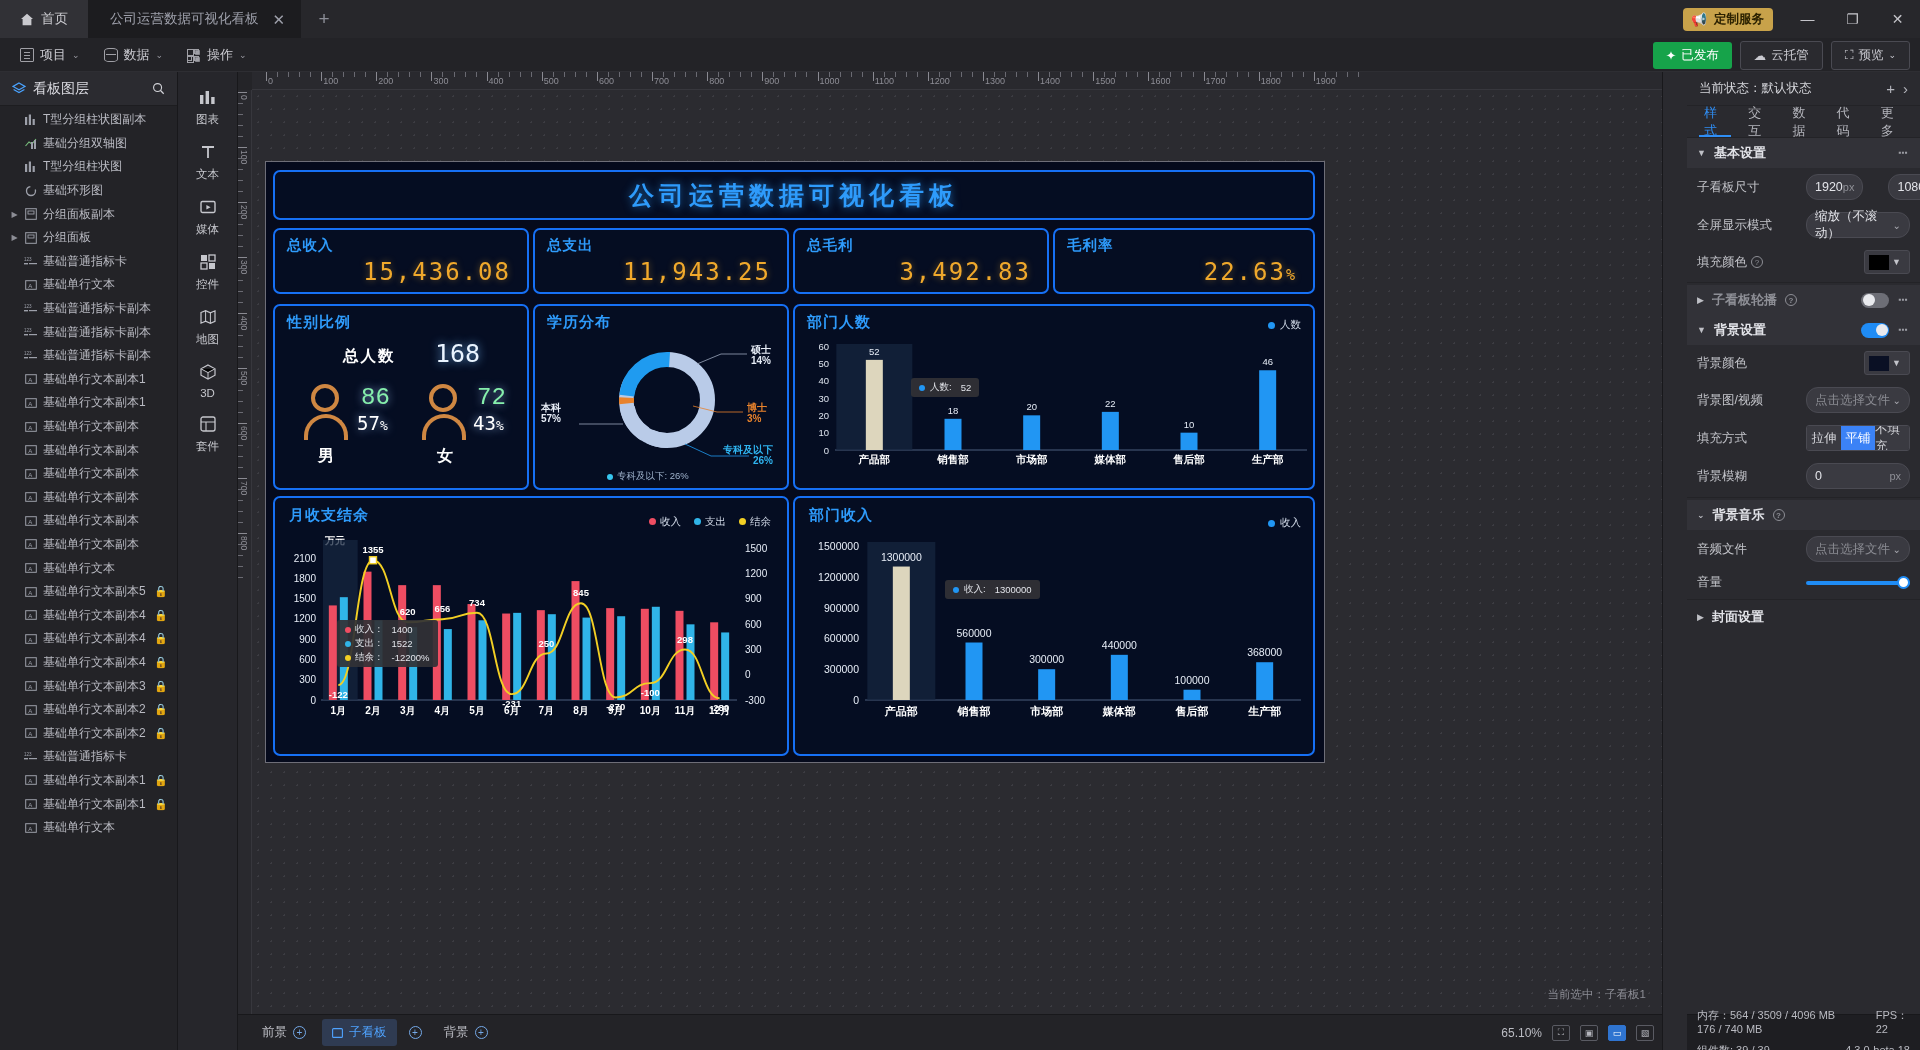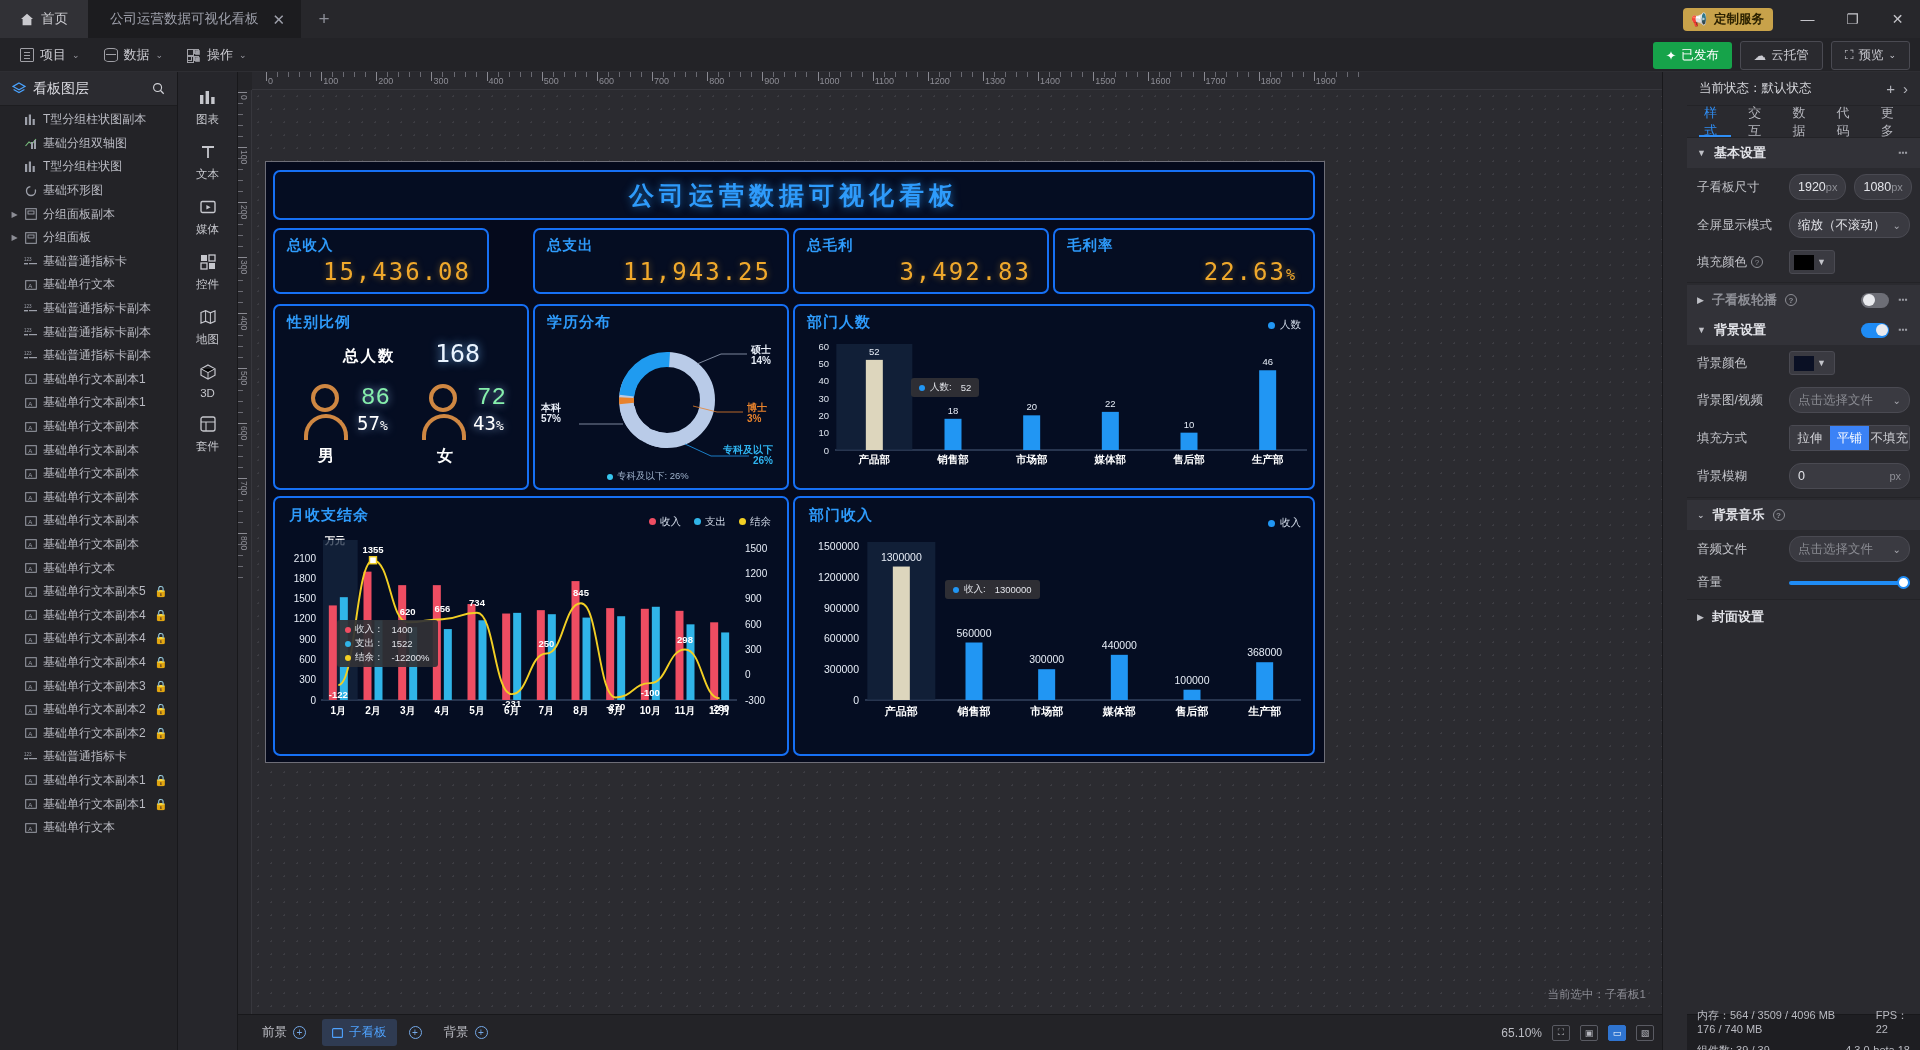--- a/index.html
+++ b/index.html
@@ -249,21 +249,21 @@
   .tab { padding: 0 11px; display:flex; align-items:center; font-size:13px; color:#b4b5bc;
      position: relative;}
   .tab.active { color: #2f8ef5; }
   .tab.active:after { content:""; position:absolute; left:6px; right:6px; bottom:0; height:2px; background:#2f8ef5;}
   .sec-head { height: 30px; display:flex; align-items:center; gap:8px; padding: 0 10px;
      font-size: 13px; color: #e2e3e8; font-weight: bold; background: #323238; }
   .sec-head .tri { font-size: 9px; color:#bfc0c6; }
   .sec-head .sp { flex:1; }
   .sec-head .dots { letter-spacing: 1px; color:#9b9ca3; font-size: 11px; writing-mode: vertical-rl;}
   .sec-head.disabled { color: #8e8f96; }
-  .prow { display:flex; align-items:center; padding: 6px 10px; gap: 8px; font-size: 12.5px;}
+  .prow { display:flex; align-items:center; padding: 6px 10px; gap: 25px; font-size: 12.5px; justify-content: space-between;}
   .prow .plabel { width: 84px; flex: 0 0 84px; color: #c3c4ca; display:flex; align-items:center; gap:4px;}
   .q { width: 12px; height: 12px; border-radius:50%; border:1px solid #8d8e95; font-size:8px;
      display:inline-flex;align-items:center;justify-content:center;color:#8d8e95;}
   .inp { flex: 1; background:#3a3a41; border:1px solid #4a4a52; border-radius:12px; height:26px;
      display:flex; align-items:center; padding: 0 8px; color:#e3e4e9; font-size:12.5px;}
   .inp .unit { margin-left:auto; color:#8e8f96; font-size:11px;}
   .inp .caret { margin-left:auto; color:#a9aab1; font-size:10px;}
   .inp.ph { color:#8a8b92; }
   .swatch { width: 46px; height:24px; border:1px solid #4a4a52; border-radius:3px; background:#3a3a41;
      display:flex; align-items:center; gap:3px; padding: 0 4px;}
@@ -941,21 +941,21 @@
             <div class="tick" style="top: 487.32px;"></div>
           </div>
         <div class="canvas-outer">
 
           <div class="board">
 
             <div class="panel banner">
               <span>公司运营数据可视化看板</span>
             </div>
 
-            <div class="panel kpi" style="left:7px;width:216px;">
+            <div class="panel kpi" style="left:7px;width:256px;">
               <div class="k-label">总收入</div>
               <div class="k-val"><span>15,436.08</span></div>
             </div>
             <div class="panel kpi" style="left:267px;width:256px;">
               <div class="k-label">总支出</div>
               <div class="k-val"><span>11,943.25</span></div>
             </div>
             <div class="panel kpi" style="left:527px;width:256px;">
               <div class="k-label">总毛利</div>
               <div class="k-val"><span>3,492.83</span></div>

